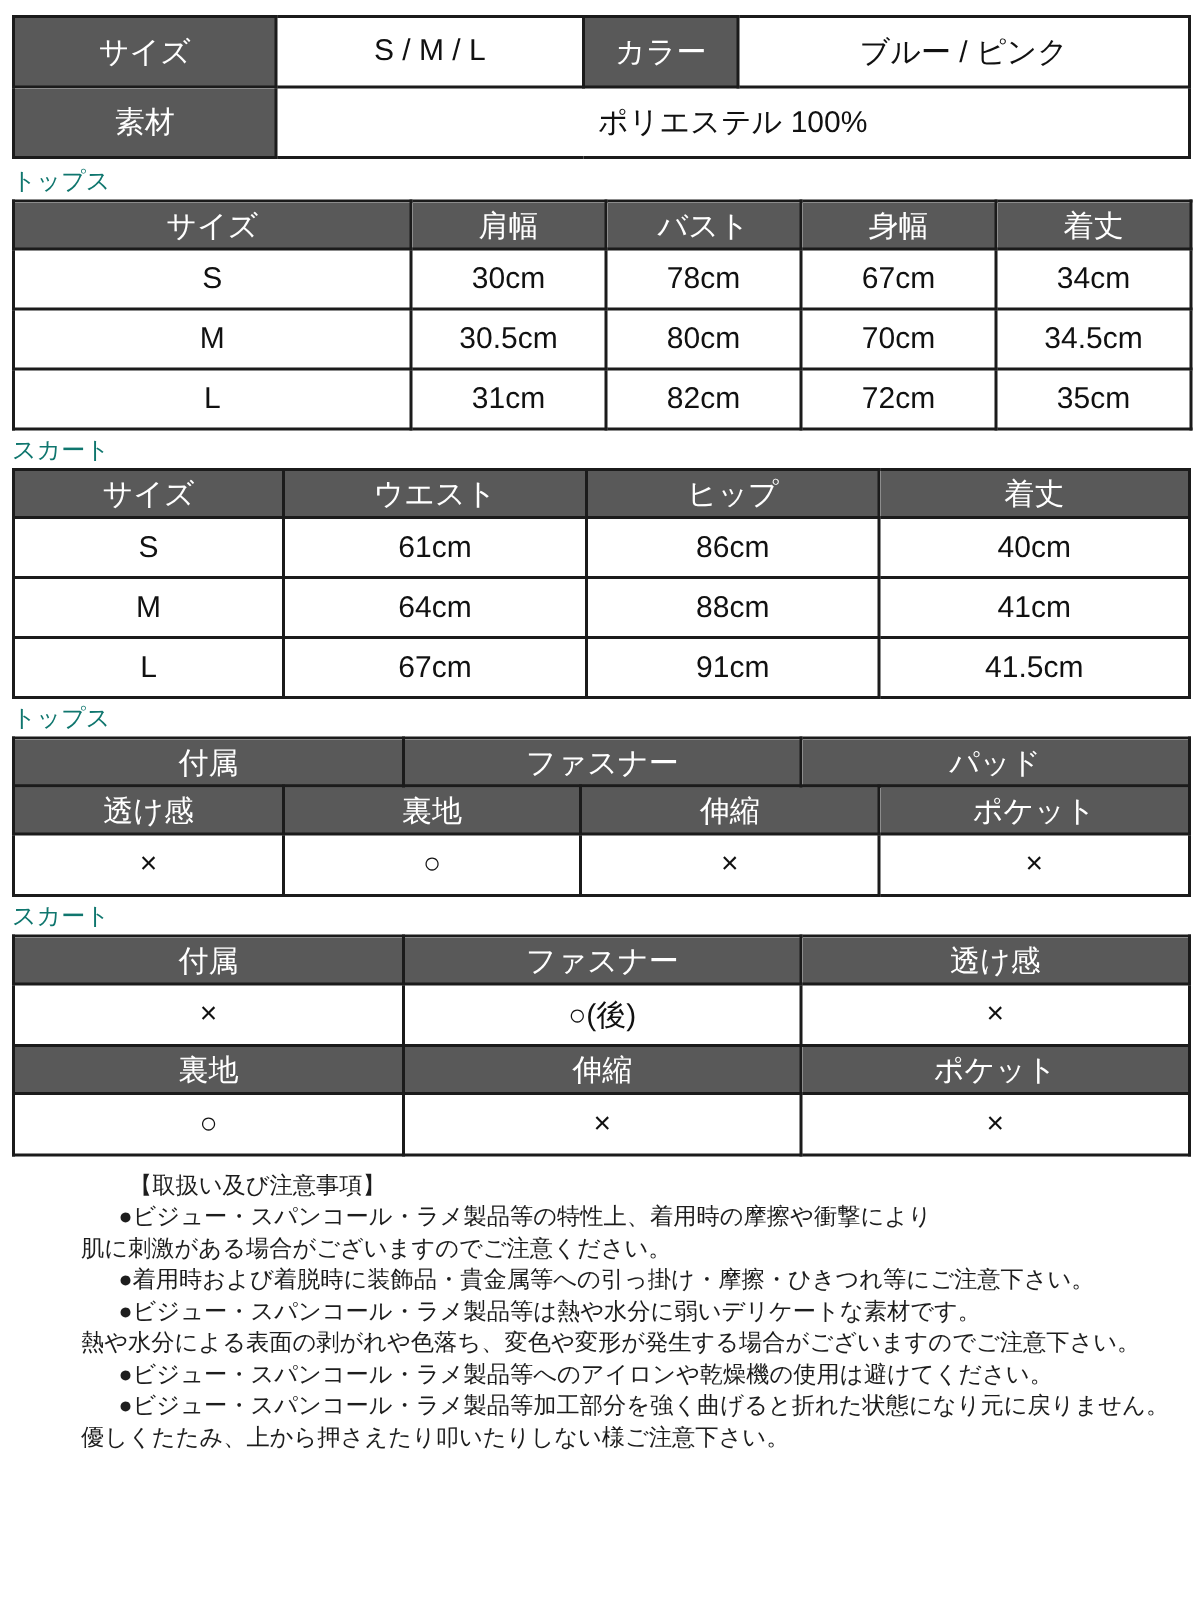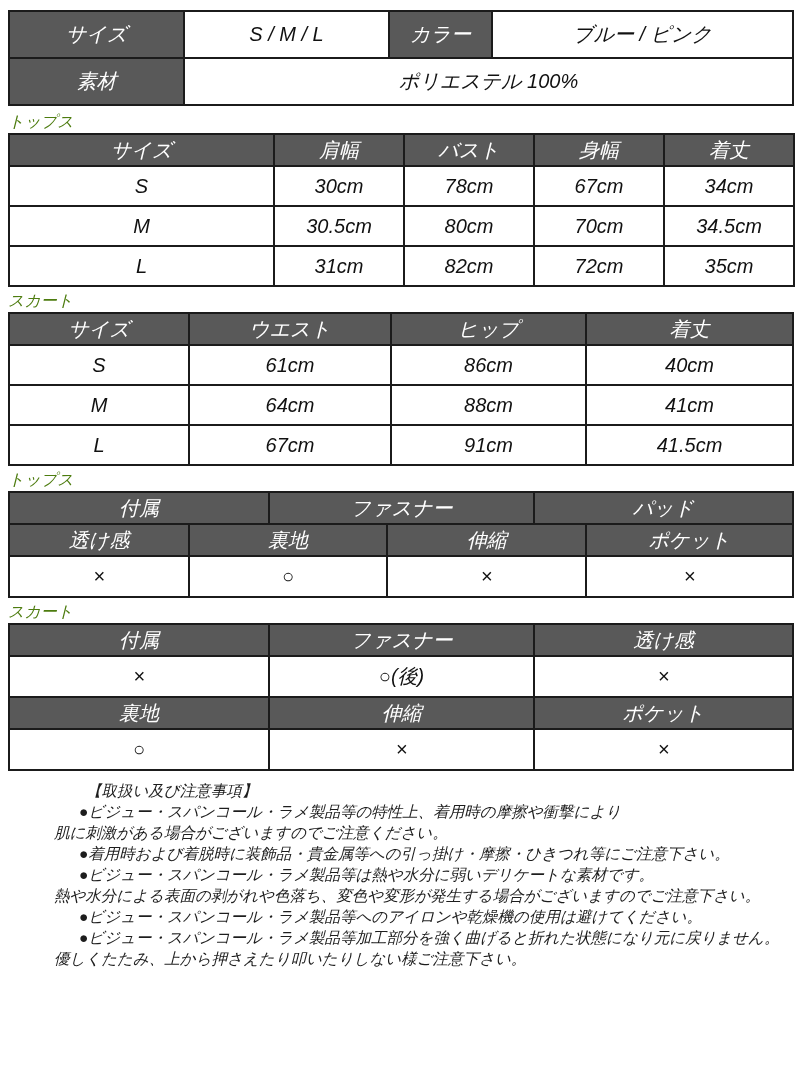--- a/index.html
+++ b/index.html
@@ -2,40 +2,40 @@
 <html lang="ja"><head>
 <meta charset="utf-8">
 <style>
   html,body{margin:0;padding:0;background:#ffffff;}
   body{
     width:800px;height:1067px;overflow:hidden;
     font-family:"Liberation Sans","DejaVu Sans",sans-serif;
     color:#111;
     -webkit-font-smoothing:antialiased;
   }
-  .page{padding:10px 4px 0 8px;box-sizing:border-box;font-style:italic;}
+  .page{padding:10px 4px 0 8px;box-sizing:border-box;}
 
   table.tbl{border-collapse:collapse;table-layout:fixed;width:784px;}
   .tbl td,.tbl th{
     border:2px solid #1b1b1b;
     text-align:center;vertical-align:middle;
     font-size:20px;font-weight:normal;
     padding:0;overflow:hidden;white-space:nowrap;
   }
   .hdr{background:#595959;color:#ffffff;font-weight:bold;}
 
   .summary td{height:45px;}
   .meas th{height:30px;}
   .meas td{height:38px;}
   .det th{height:30px;}
   .det td{height:39px;}
   .stack{margin-top:-2px;}
 
   .section-label{
-    font-size:16px;line-height:18px;color:#4d7c0f;
+    font-size:16px;line-height:18px;color:#0f766e;
     margin:5px 0 2px 0;
   }
   .sl-first{margin-top:7px;}
 
   .notes{margin-top:9px;font-size:15.5px;line-height:21px;color:#1d1d1d;margin-left:46px;}
   .note-title{padding-left:32px;}
   .note-bullet{padding-left:25px;}
   .note-cont{padding-left:0;}
   .note-line{white-space:nowrap;}
 

